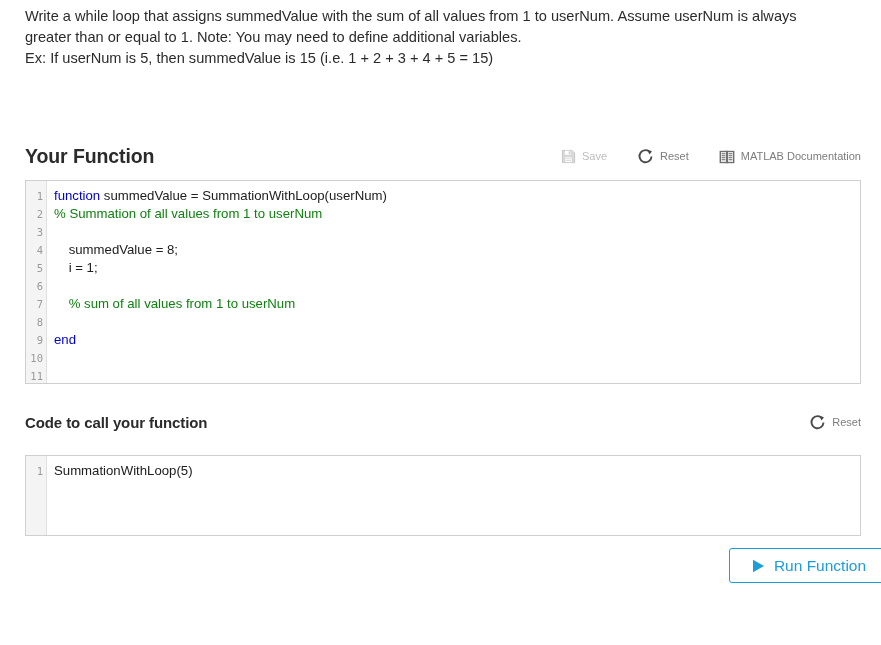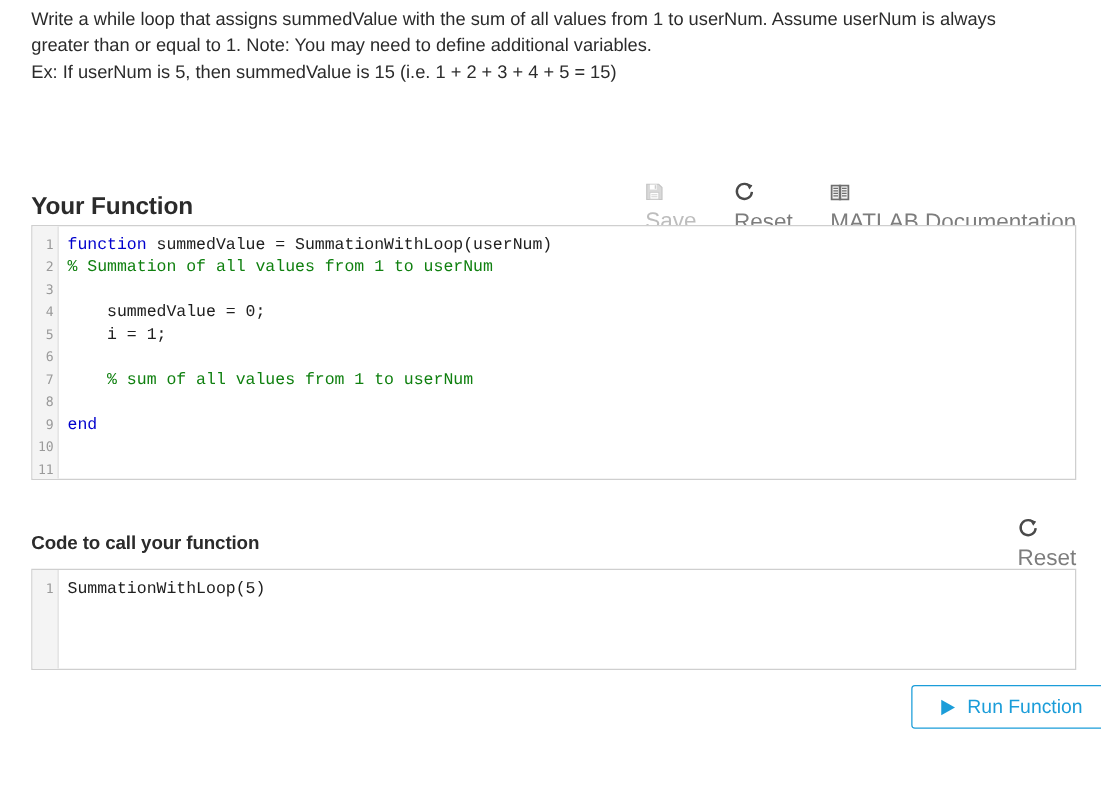--- a/index.html
+++ b/index.html
@@ -57,28 +57,28 @@
   .h-title.small {
     font-size: 15px;
   }
   .tools {
     margin-left: auto;
     display: flex;
     align-items: center;
   }
   .tool {
     display: flex;
+    align-items: center;
     gap: 6px;
     margin-left: 30px;
-    font-size: 18px;
+    font-size: 11px;
     color: #7d7d7d;
     cursor: pointer;
     user-select: none;
     white-space: nowrap;
-    flex-direction: column;
   }
   .tool.disabled { color: #bdbdbd; cursor: default; }
   .tool .lbl { line-height: 1; }
   .tool svg { display: block; flex: 0 0 auto; }
 
   
   .editor {
     position: absolute;
     left: 25px;
     box-sizing: border-box;
@@ -105,21 +105,21 @@
     font-size: 10.5px;
     line-height: 18px;
     color: #9a9a9a;
   }
   .codearea {
     flex: 1 1 auto;
     padding-top: 6px;
     padding-left: 7px;
   }
   .codearea div {
-    font-family: Liberation Mono, monospace;
+    font-family: Liberation Sans, sans-serif;
     font-size: 13.2px;
     line-height: 18px;
     color: #202020;
     white-space: pre;
     min-height: 18px;
   }
   .kw { color: #0000cd; }
   .cm { color: #108010; }
 
   
@@ -218,21 +218,21 @@
         <div>7</div>
         <div>8</div>
         <div>9</div>
         <div>10</div>
         <div>11</div>
       </div>
     <div class="codearea">
         <div><span class="kw">function</span><span> summedValue = SummationWithLoop(userNum)</span></div>
         <div><span class="cm">% Summation of all values from 1 to userNum</span></div>
         <div>&nbsp;</div>
-        <div><span>    summedValue = 0;</span></div>
+        <div><span>    summedValue = 8;</span></div>
         <div><span>    i = 1;</span></div>
         <div>&nbsp;</div>
         <div><span class="cm">    % sum of all values from 1 to userNum</span></div>
         <div>&nbsp;</div>
         <div><span class="kw">end</span></div>
         <div>&nbsp;</div>
       </div>
   </div>
 
   <div class="section-head call">

